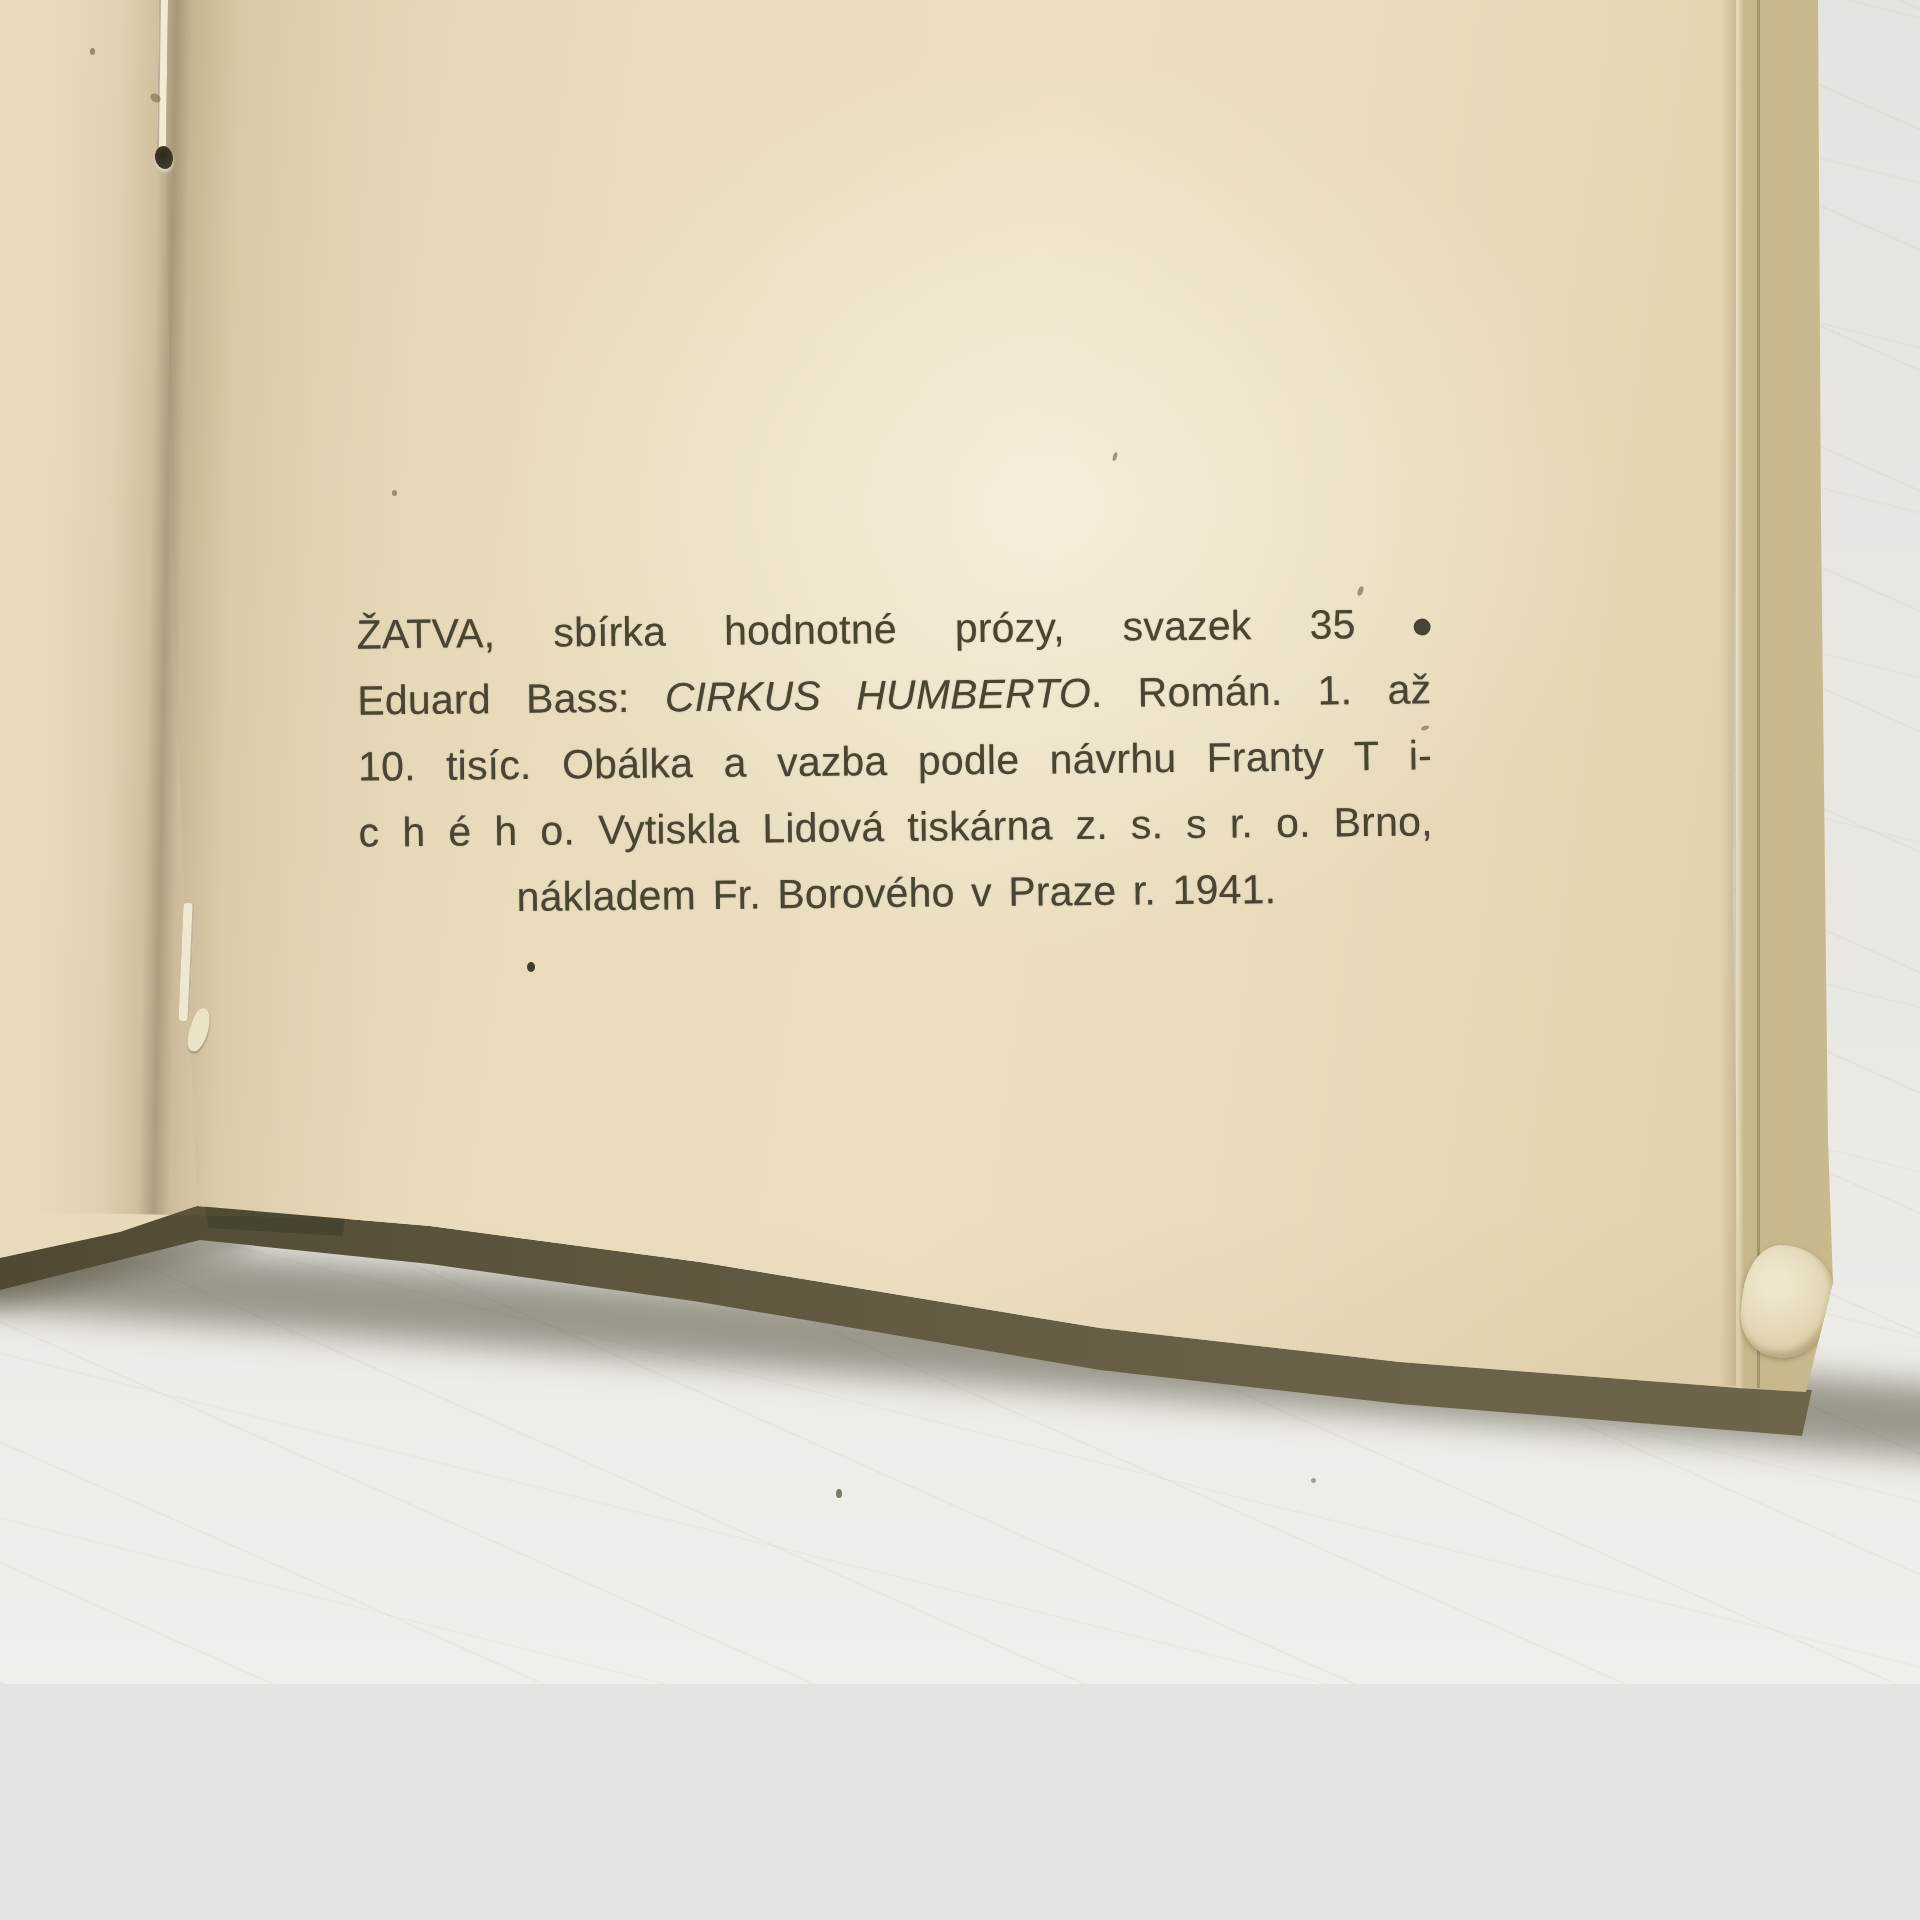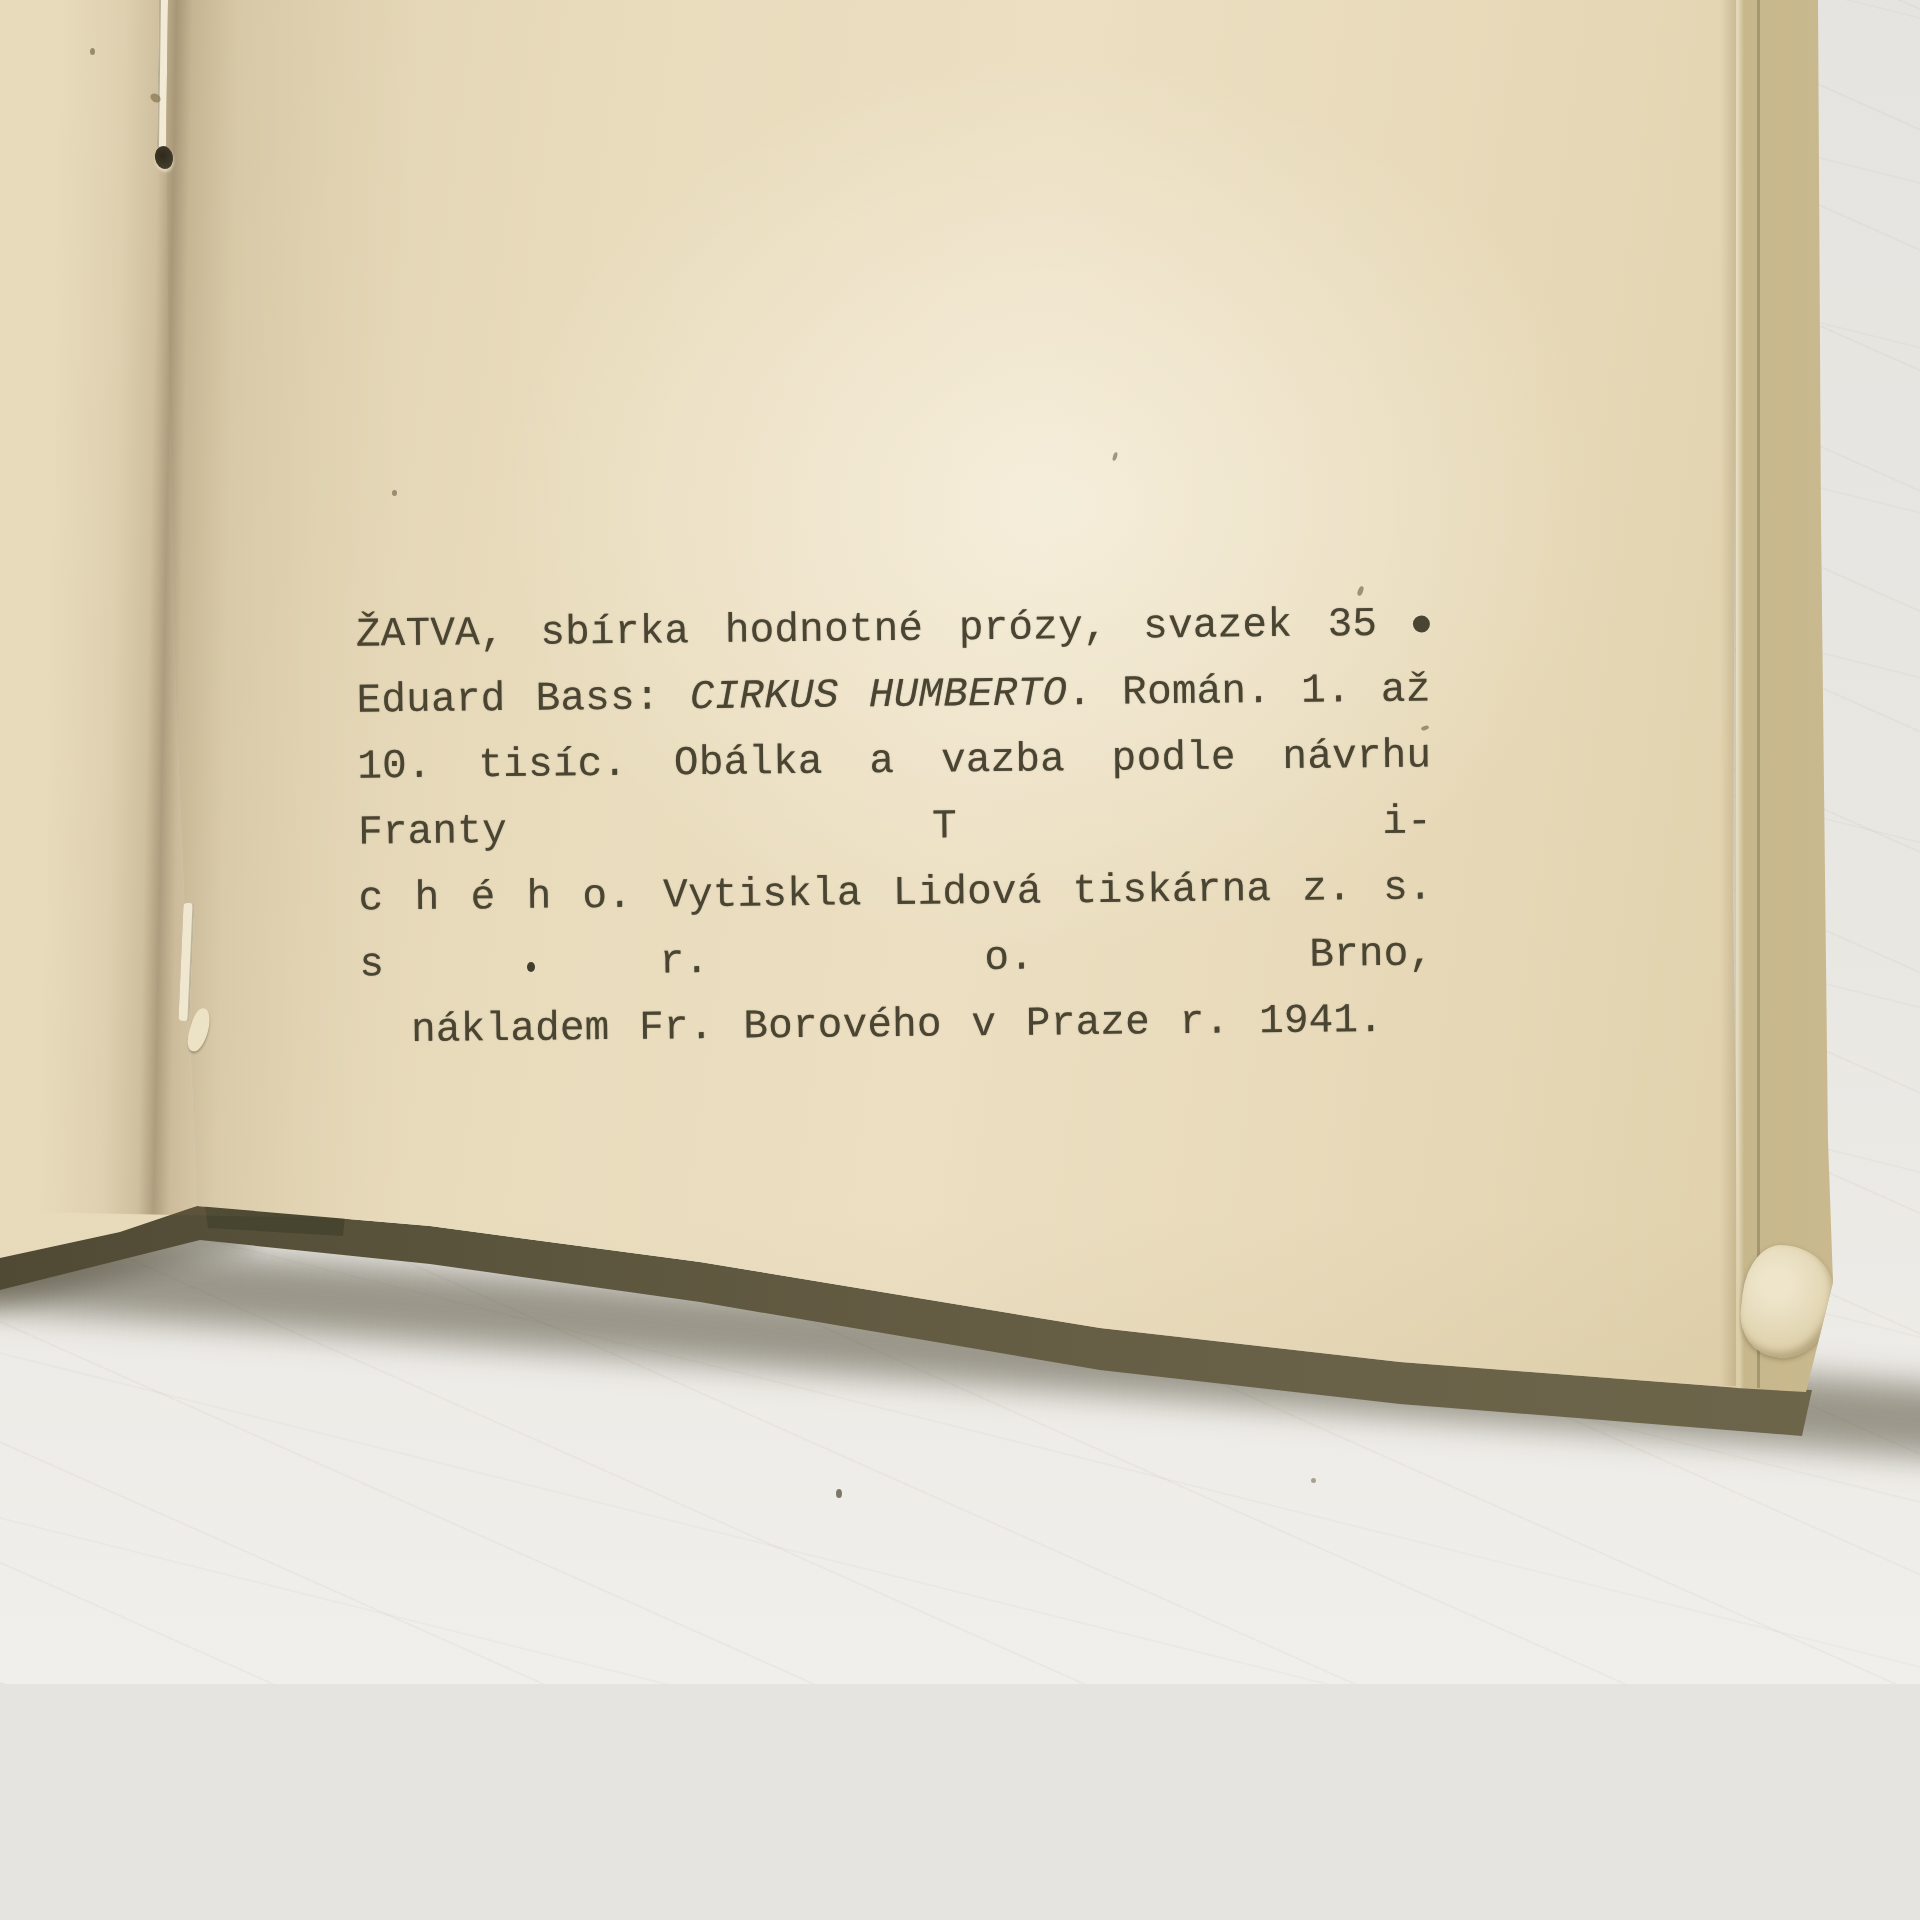--- a/index.html
+++ b/index.html
@@ -1,17 +1,17 @@
 <!DOCTYPE html>
 <html><head>
 <meta charset="utf-8">
 <style>
   html,body{margin:0;padding:0;background:#e6e4e0;}
   .stage{position:relative;width:1920px;height:1684px;overflow:hidden;
-         font-family:Liberation Mono, monospace;}
+         font-family:Liberation Sans, sans-serif;}
   .abs{position:absolute;}
 
   
   .table{inset:0;
     background:
       repeating-linear-gradient(24deg, rgba(120,110,90,0.05) 0 2px, transparent 2px 110px),
       repeating-linear-gradient(14deg, rgba(120,110,90,0.04) 0 2px, transparent 2px 160px),
       linear-gradient(180deg,#e6e4e0 0%,#e9e7e2 55%,#f1efeb 100%);}
 
   

